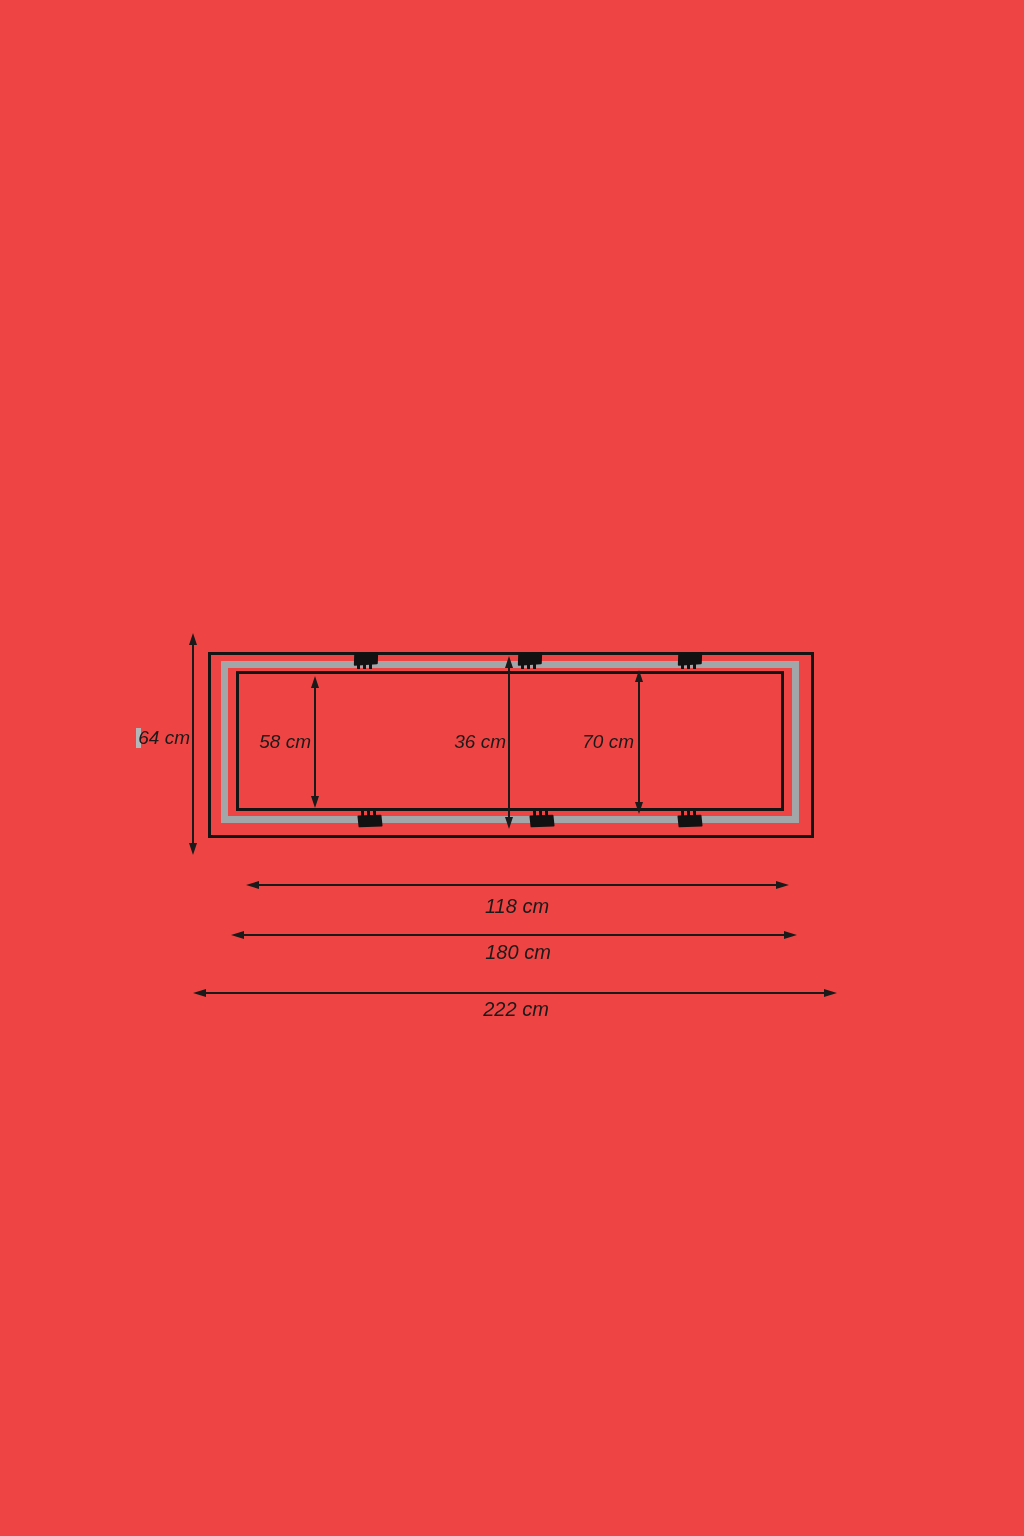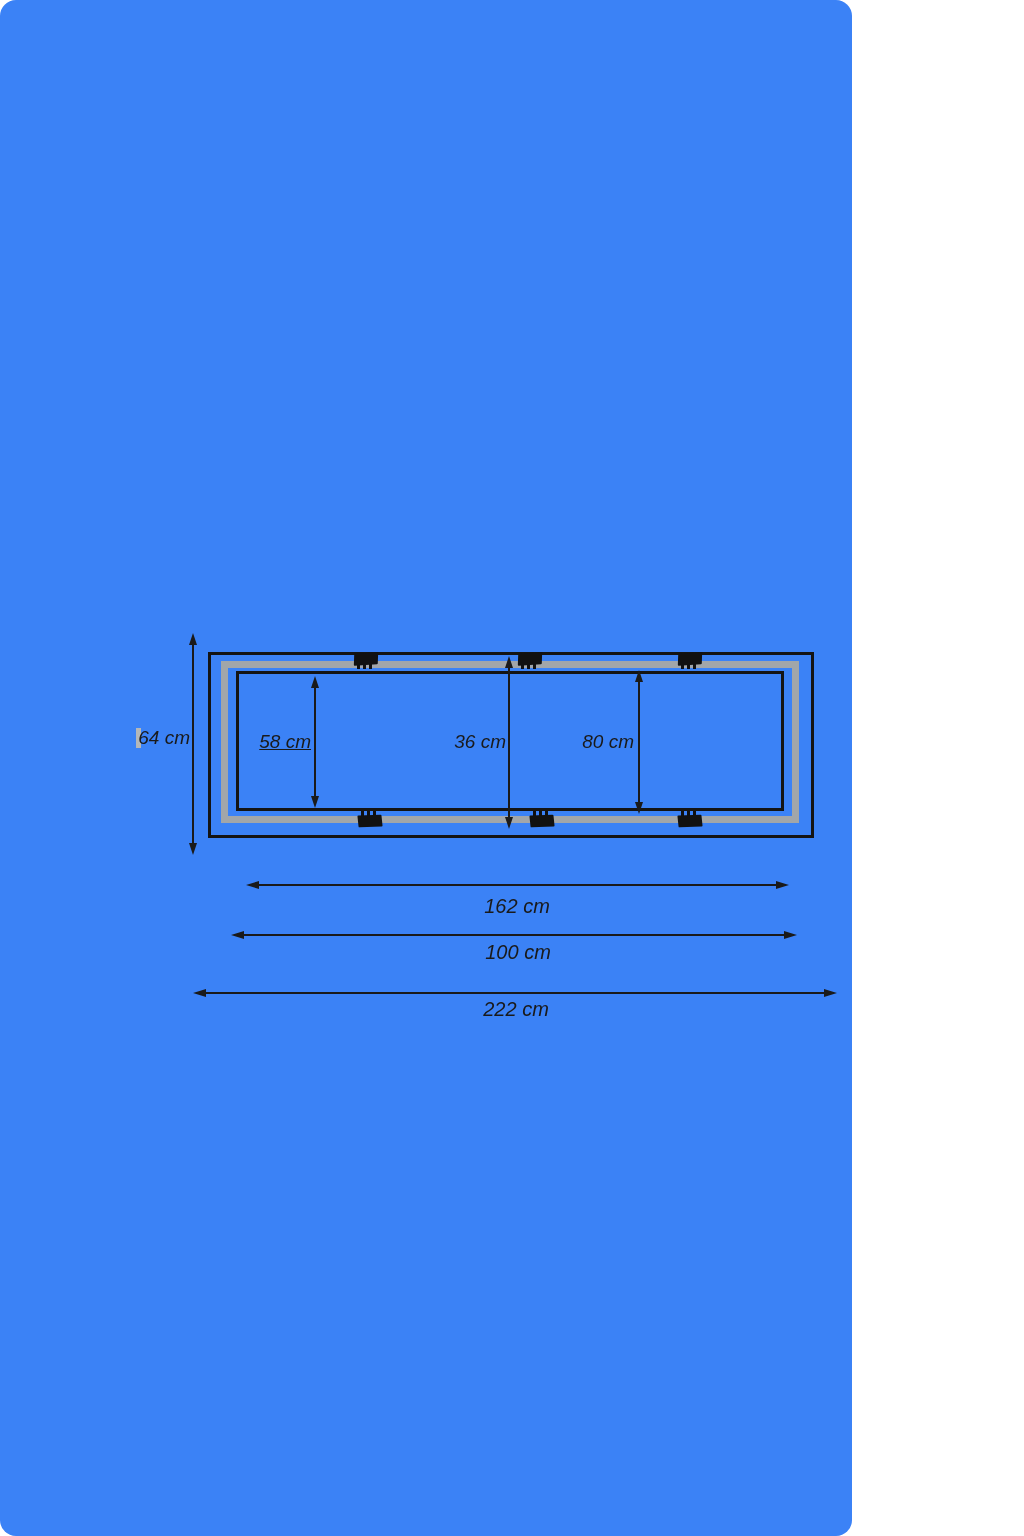--- a/index.html
+++ b/index.html
@@ -1,42 +1,41 @@
 <!DOCTYPE html>
 <html><head>
 <meta charset="utf-8">
 <style>
   html,body{margin:0;padding:0;background:#ffffff;}
   #canvas{
     position:relative;
-    width:852px;height:1536px;
-    background:#3b82f6;
+    width:1024px;height:1536px;
+    background:#ef4444;
     font-family:"Liberation Sans", sans-serif;
     overflow:hidden;
-    border-radius:16px;
   }
   .rect{position:absolute;box-sizing:border-box;background:transparent;}
   #outer-rect{left:208px;top:652px;width:606px;height:186px;border:3px solid #141414;}
   #band-rect {left:221px;top:661px;width:578px;height:162px;border:7px solid #a2a6a9;}
   #inner-rect{left:236px;top:671px;width:548px;height:140px;border:3px solid #141414;}
 
   
   .dim-label{
     position:absolute;
     color:#1a1a1a;
     font-style:italic;
     font-size:19px;
     line-height:22px;
     white-space:nowrap;
   }
   .dim-label.v{width:60px;text-align:right;}
   .dim-label.h{width:124px;text-align:center;font-size:20px;}
 
   #label-64{left:130px;top:727px;}
-  #label-58{left:251px;top:731px;text-decoration:underline;}
+  #label-58{left:251px;top:731px;}
   #label-62{left:446px;top:731px;}
   #label-60{left:574px;top:731px;}
   #label-118{left:455px;top:895px;}
   #label-120{left:456px;top:941px;}
   #label-124{left:454px;top:998px;}
 
   
   .varrow{position:absolute;width:12px;}
   .varrow .line{position:absolute;left:50%;transform:translateX(-50%);top:7px;bottom:7px;width:2px;background:#1a1a1a;}
   .varrow .head{position:absolute;left:50%;transform:translateX(-50%);width:0;height:0;
@@ -147,18 +146,18 @@
   <div class="harrow" id="arrow-124">
     <div class="head left"></div>
     <div class="line"></div>
     <div class="head right"></div>
   </div>
 
   <div id="gray-tick"></div>
   <div class="dim-label v" id="label-64">64 cm</div>
   <div class="dim-label v" id="label-58">58 cm</div>
   <div class="dim-label v" id="label-62">36 cm</div>
-  <div class="dim-label v" id="label-60">80 cm</div>
-  <div class="dim-label h" id="label-118">162 cm</div>
-  <div class="dim-label h" id="label-120">100 cm</div>
+  <div class="dim-label v" id="label-60">70 cm</div>
+  <div class="dim-label h" id="label-118">118 cm</div>
+  <div class="dim-label h" id="label-120">180 cm</div>
   <div class="dim-label h" id="label-124">222 cm</div>
 
 </div>
 
 </body></html>

